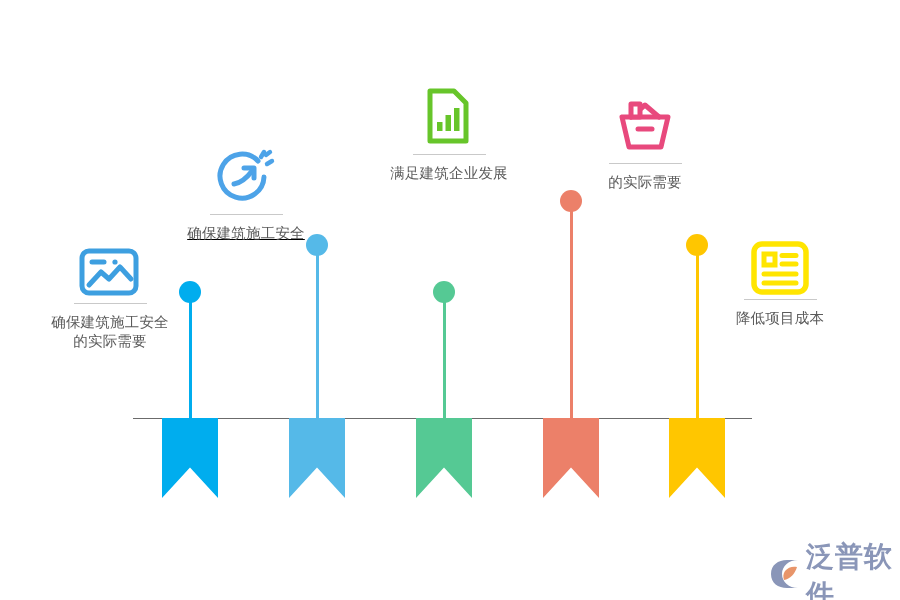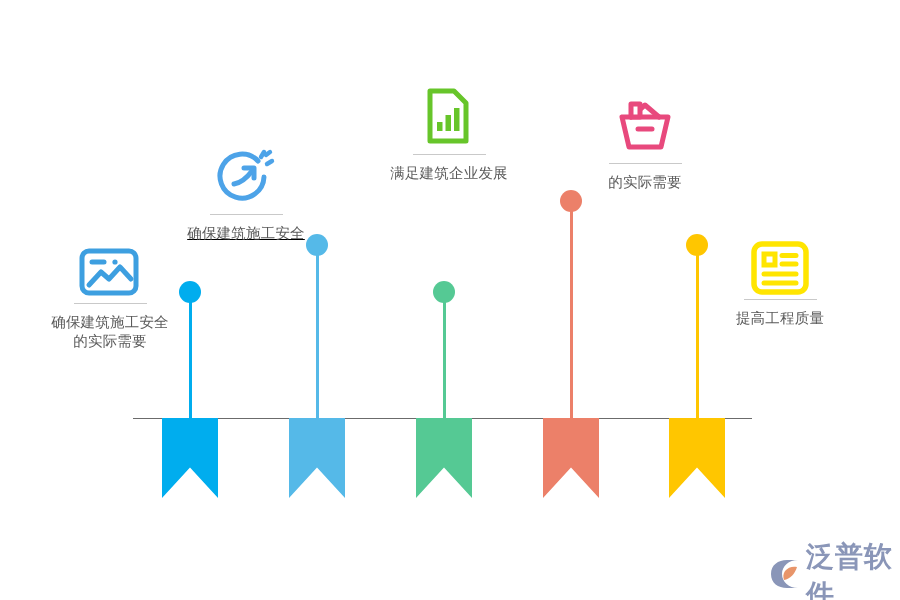--- a/index.html
+++ b/index.html
@@ -147,21 +147,21 @@
   <div class="node" style="left: 369px; top: 154px; width: 160px;">
     <div class="divider" style="width: 73px;"></div>
     <div class="label">满足建筑企业发展</div>
   </div>
   <div class="node" style="left: 584px; top: 163px; width: 122px;">
     <div class="divider" style="width: 73px;"></div>
     <div class="label">的实际需要</div>
   </div>
   <div class="node" style="left: 719px; top: 299px; width: 122px;">
     <div class="divider" style="width: 73px;"></div>
-    <div class="label">提高工程质量</div>
+    <div class="label">降低项目成本</div>
   </div>
 
   <div class="logo" style="left: 768px; top: 538px;">
     <div class="logo-top">
       <span>
         <svg width="34" height="32" viewBox="0 0 34 32">
           <path d="M3 16 C3 7 10 2 19 2 L30 2 C21 2 14 8 14 16 C14 24 21 30 30 30 L19 30 C10 30 3 25 3 16 Z" fill="#8a96b8"></path>
           <path d="M17 13 C20 9 25 8 29 9 C27 16 22 21 16 22 C15 19 15 16 17 13 Z" fill="#e8956a"></path>
         </svg>
       </span>

